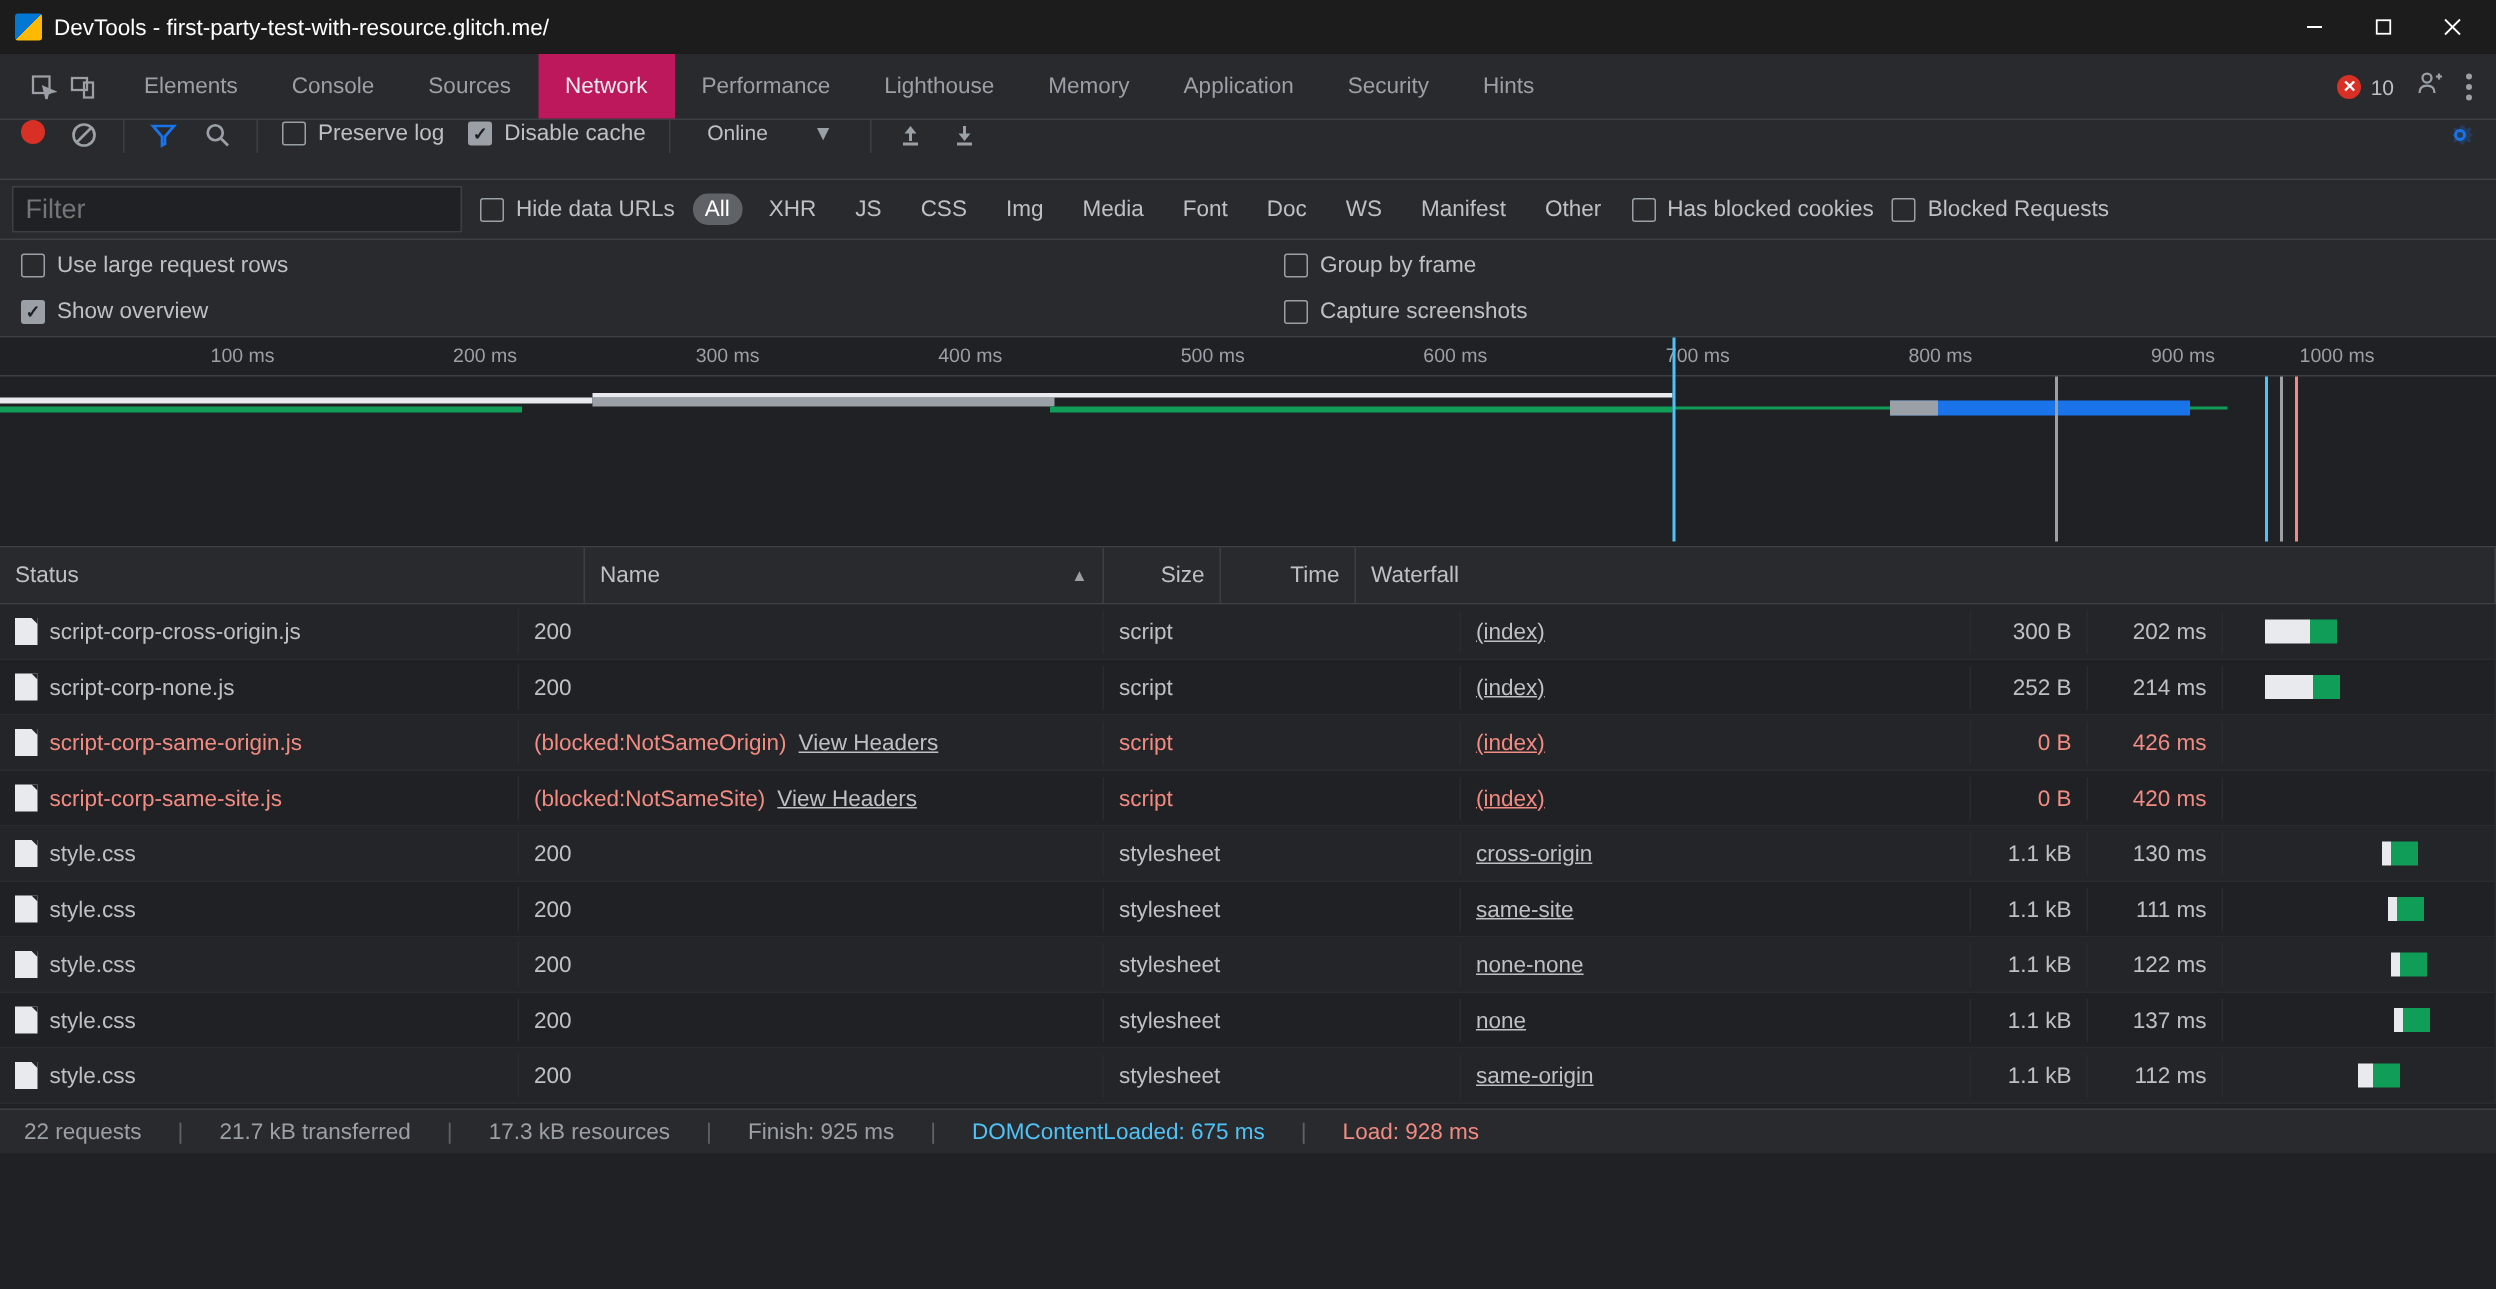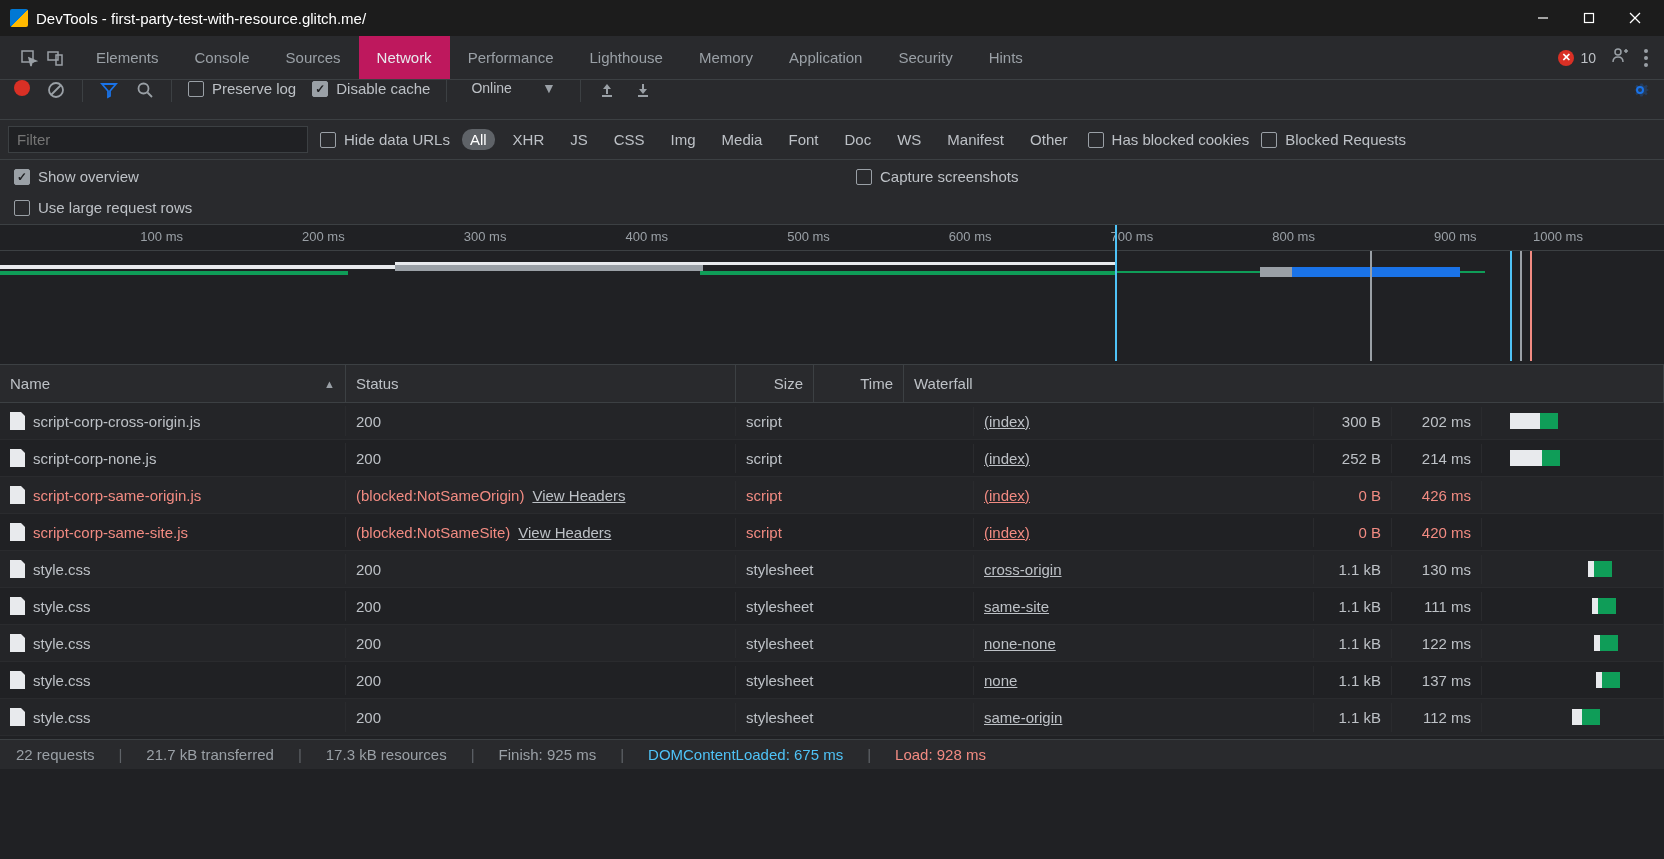--- a/index.html
+++ b/index.html
@@ -32,21 +32,21 @@
 .divider { width:1px; height:22px; background:#3c4043; }
 .checkbox { width:16px; height:16px; border:1.5px solid #9aa0a6; border-radius:2px; display:inline-flex; align-items:center; justify-content:center; }
 .checkbox.checked { background:#9aa0a6; }
 .checkbox.checked::after { content:"✓"; color:#202124; font-size:12px; font-weight:bold; }
 .cb-group { display:flex; align-items:center; gap:8px; color:#bdc1c6; font-size:15px; }
 .throttle { display:flex; align-items:center; gap:30px; padding:0 8px; }
 .gear { margin-left:auto; color:#1a73e8; }
 
 
 .net-bar2 { height:40px; background:#292a2d; display:flex; align-items:center; padding:0 8px; gap:12px; border-bottom:1px solid #3c4043; font-size:15px; }
-.filter-input { background:#202124; border:1px solid #3c4043; padding:4px 8px; width:300px; color:#9aa0a6; font-size:15px; }
+.filter-input { background:#202124; border:1px solid #3c4043; padding:4px 8px; width:300px; color:#9aa0a6; font-size:18px; }
 .type-filter { padding:2px 8px; border-radius:10px; cursor:pointer; color:#bdc1c6; }
 .type-filter.active { background:#5f6368; color:#fff; }
 
 
 .net-opts { background:#292a2d; display:flex; border-bottom:1px solid #3c4043; }
 .net-opts .col { flex:1; padding:8px 14px; display:flex; flex-direction:column; gap:14px; }
 .net-opts .col:first-child { flex:0 0 842px; }
 
 
 .overview { height:140px; background:#202124; border-bottom:1px solid #3c4043; position:relative; }
@@ -239,29 +239,33 @@
     </div>
   <div class="cb-group">
       <span class="checkbox"></span>
       <span>Blocked Requests</span>
     </div>
 </div>
 
 <div class="net-opts">
   <div class="col">
     <div class="cb-group">
+        <span class="checkbox"></span>
+        <span>Use large request rows</span>
+      </div>
+    <div class="cb-group">
         <span class="checkbox checked"></span>
         <span>Show overview</span>
       </div>
+  </div>
+  <div class="col">
     <div class="cb-group">
         <span class="checkbox"></span>
-        <span>Use large request rows</span>
-      </div>
-  </div>
-  <div class="col">
+        <span>Group by frame</span>
+      </div>
     <div class="cb-group">
         <span class="checkbox"></span>
         <span>Capture screenshots</span>
       </div>
   </div>
 </div>
 
 <div class="overview">
   <div class="ov-ticks" id="ov-ticks">
       <span class="ov-tick" style="left: 161.7px;">100 ms</span>
@@ -287,24 +291,24 @@
     <div class="ov-vline" style="left:1115px;background:#4fc3f7;top:-26px"></div>
     <div class="ov-vline" style="left:1370px;background:#9aa0a6;"></div>
     <div class="ov-vline" style="left:1510px;background:#4fc3f7;"></div>
     <div class="ov-vline" style="left:1520px;background:#9aa0a6;"></div>
     <div class="ov-vline" style="left:1530px;background:#f28b82;"></div>
   </div>
 </div>
 
 <div class="net-table">
   <div class="net-head">
+    <div class="cell col-status">Status</div>
     <div class="cell col-name sort">
         <span>Name</span>
       </div>
-    <div class="cell col-status">Status</div>
     <div class="cell col-size">Size</div>
     <div class="cell col-time">Time</div>
     <div class="cell col-wf">Waterfall</div>
   </div>
   <div class="net-rows" id="net-rows">
       <div class="net-row">
         <div class="cell col-name">
           <span class="file-ico"></span>
           <span>script-corp-cross-origin.js</span>
         </div>

